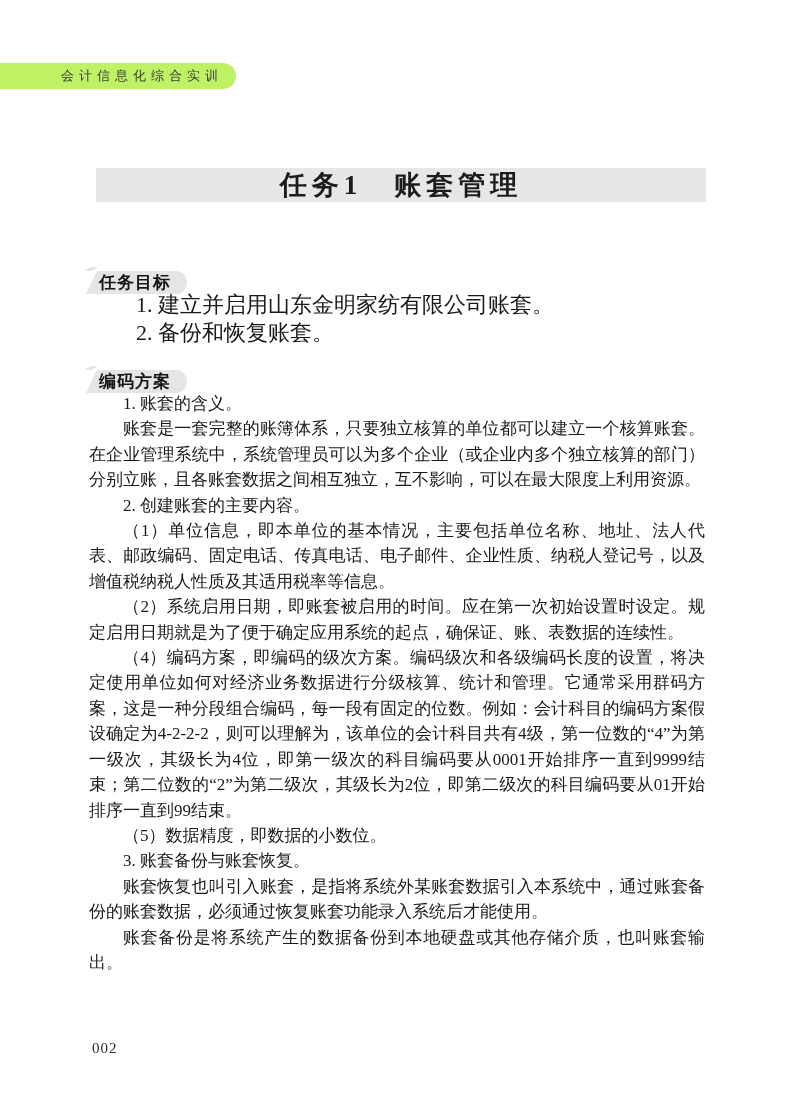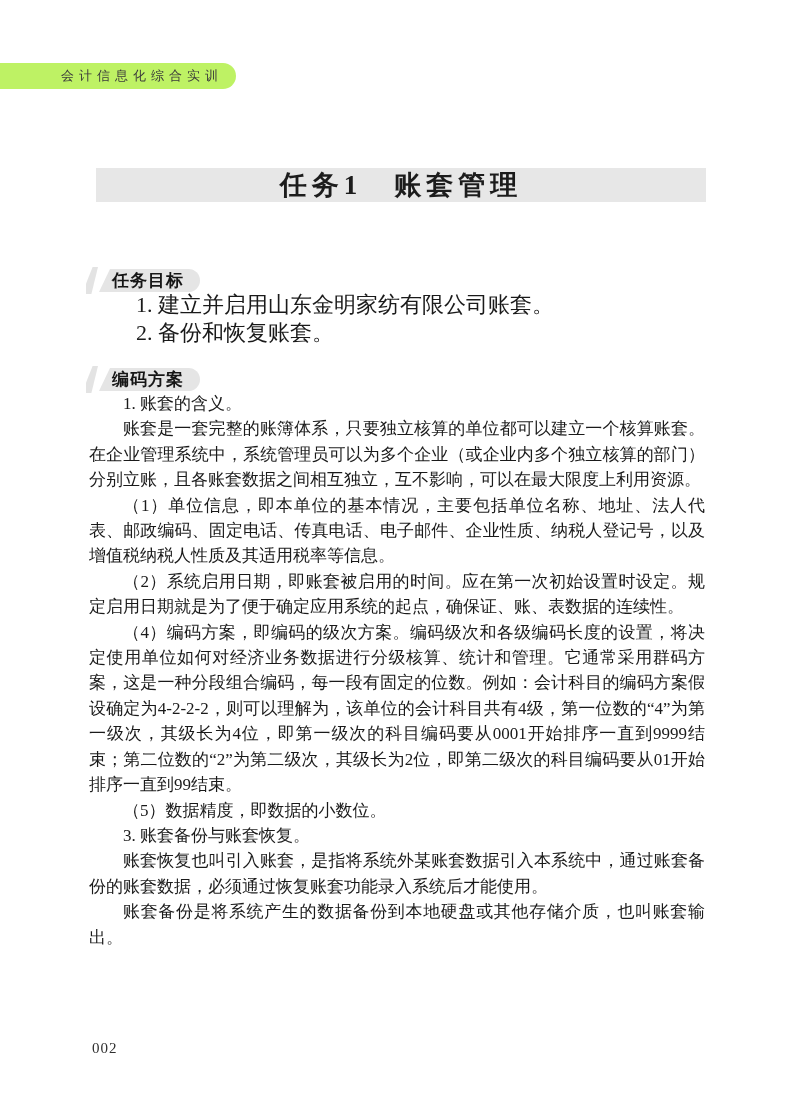--- a/index.html
+++ b/index.html
@@ -49,22 +49,23 @@
     font-weight: bold;
     letter-spacing: 5px;
     color: #1c1c1c;
   }
 
   
   .badge {
     position: absolute;
     left: 86px;
     display: flex;
-    align-items: center;
+    align-items: flex-start;
     height: 27px;
+    flex-direction: column;
   }
   .badge .sliver {
     width: 12px;
     height: 27px;
     background: #e3e3e3;
     clip-path: polygon(55% 0, 100% 0, 45% 100%, 0 100%, 0 62%);
     margin-right: 1px;
   }
   .badge .badge-body {
     background: #e5e5e5;
@@ -140,20 +141,21 @@
   </div>
 
   <div class="badge badge2">
     <span class="sliver"></span>
     <span class="badge-body">编码方案</span>
   </div>
 
   <div class="body-text">
     <p>1. 账套的含义。</p>
     <p>账套是一套完整的账簿体系，只要独立核算的单位都可以建立一个核算账套。在企业管理系统中，系统管理员可以为多个企业（或企业内多个独立核算的部门）分别立账，且各账套数据之间相互独立，互不影响，可以在最大限度上利用资源。</p>
+    <p>2. 创建账套的主要内容。</p>
     <p>（1）单位信息，即本单位的基本情况，主要包括单位名称、地址、法人代表、邮政编码、固定电话、传真电话、电子邮件、企业性质、纳税人登记号，以及增值税纳税人性质及其适用税率等信息。</p>
     <p>（2）系统启用日期，即账套被启用的时间。应在第一次初始设置时设定。规定启用日期就是为了便于确定应用系统的起点，确保证、账、表数据的连续性。</p>
     <p>（4）编码方案，即编码的级次方案。编码级次和各级编码长度的设置，将决定使用单位如何对经济业务数据进行分级核算、统计和管理。它通常采用群码方案，这是一种分段组合编码，每一段有固定的位数。例如：会计科目的编码方案假设确定为4-2-2-2，则可以理解为，该单位的会计科目共有4级，第一位数的“4”为第一级次，其级长为4位，即第一级次的科目编码要从0001开始排序一直到9999结束；第二位数的“2”为第二级次，其级长为2位，即第二级次的科目编码要从01开始排序一直到99结束。</p>
     <p>（5）数据精度，即数据的小数位。</p>
     <p>3. 账套备份与账套恢复。</p>
     <p>账套恢复也叫引入账套，是指将系统外某账套数据引入本系统中，通过账套备份的账套数据，必须通过恢复账套功能录入系统后才能使用。</p>
     <p>账套备份是将系统产生的数据备份到本地硬盘或其他存储介质，也叫账套输出。</p>
   </div>
 
   <div class="folio">002</div>

